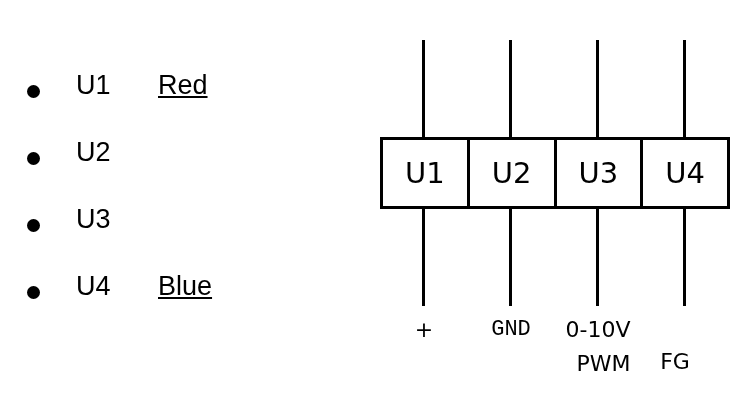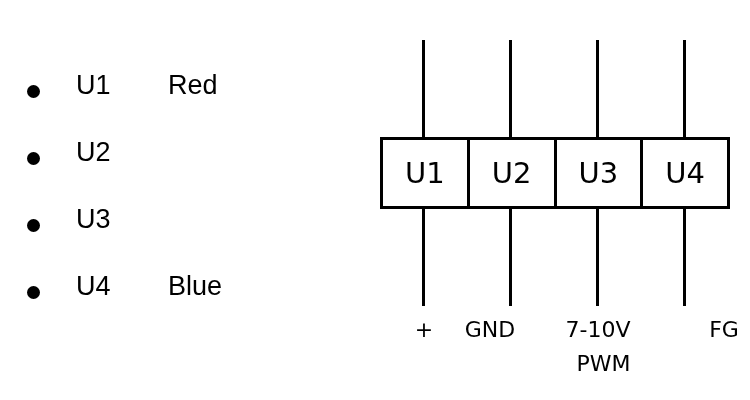--- a/index.html
+++ b/index.html
@@ -41,25 +41,26 @@
     position: absolute;
     left: 76px;
     top: 8px;
     font-size: 27px;
     font-family: "Liberation Sans", sans-serif;
     letter-spacing: 0px;
     white-space: nowrap;
   }
   .legend-color {
     position: absolute;
-    left: 168px;
+    left: 158px;
     top: 8px;
     font-size: 27px;
     font-family: "Liberation Sans", sans-serif;
     white-space: nowrap;
+    text-decoration: underline;
   }
 
   
   #connector {
     position: absolute;
     left: 0;
     top: 0;
     width: 750px;
     height: 400px;
   }
@@ -167,28 +168,28 @@
 
     <div class="wire wire-bottom" style="left:422px;"></div>
     <div class="wire wire-bottom" style="left:509px;"></div>
     <div class="wire wire-bottom" style="left:596px;"></div>
     <div class="wire wire-bottom" style="left:683px;"></div>
 
     <div class="pin-label" style="left:424px;">
       <span>+</span>
     </div>
 
-    <div class="pin-label" style="left:490px;">
+    <div class="pin-label" style="left:511px;font-family:Liberation Mono, monospace;">
       <span>GND</span>
     </div>
 
     <div class="pin-label" style="left:598px;">
-      <span>7-10V</span>
+      <span>0-10V</span>
       <span class="sub">PWM</span>
     </div>
 
-    <div class="pin-label" style="left:724px;">
+    <div class="pin-label" style="left:675px;margin-top:32px;">
       <span>FG</span>
     </div>
 
   </div>
 
 </div>
 
 </body></html>

